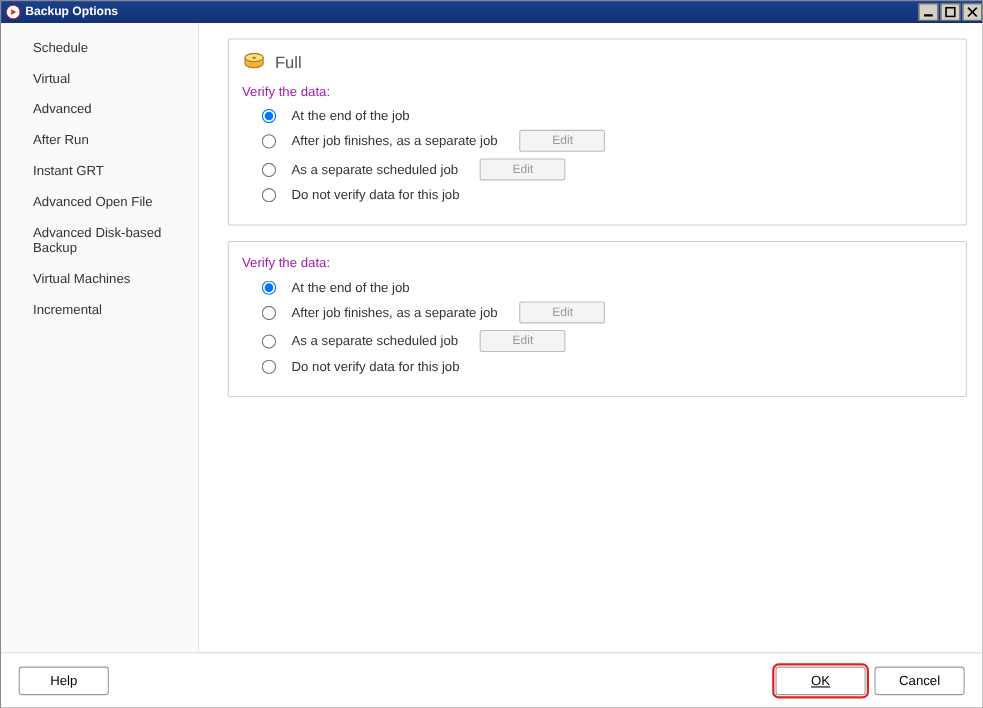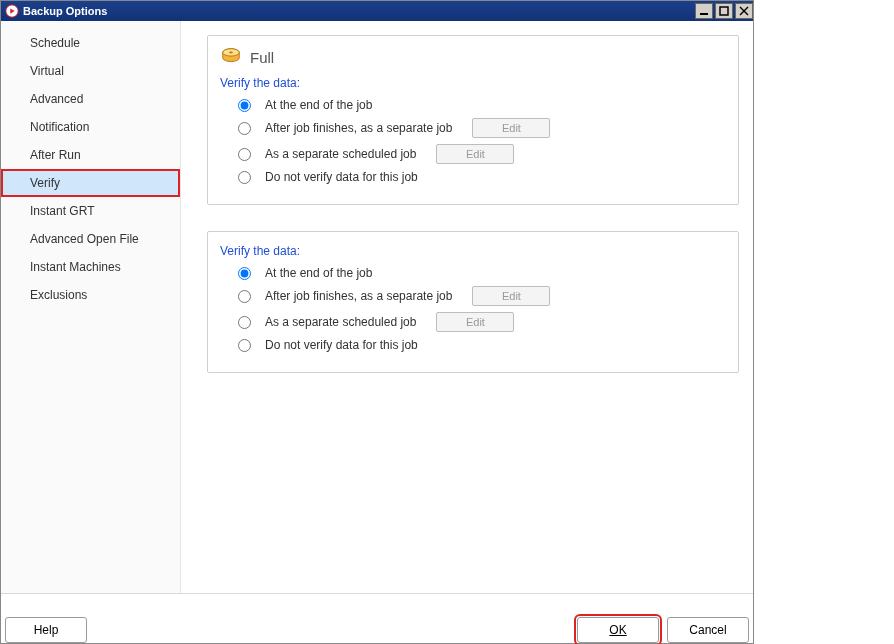--- a/index.html
+++ b/index.html
@@ -1,18 +1,18 @@
 <!DOCTYPE html>
 <html><head>
 <meta charset="utf-8">
 <style>
   * { box-sizing: border-box; }
   html, body { margin: 0; padding: 0; font-family: Tahoma, Arial, sans-serif; font-size: 12px; color: #333; }
   .window {
-    width: 754px; height: 644px; border: 1px solid #888; background: #fff;
+    width: 894px; height: 644px; border: 1px solid #888; background: #fff;
     display: flex; flex-direction: column; position: relative;
   }
   .titlebar {
     height: 20px; background: linear-gradient(#1b3f8b,#123276);
     color: #fff; display: flex; align-items: center; padding-left: 4px;
     font-size: 11px; font-weight: bold;
   }
   .titlebar .app-icon {
     width: 14px; height: 14px; margin-right: 4px;
     display: inline-flex; align-items: center; justify-content: center;
@@ -39,40 +39,40 @@
     background: #cfe6fb; border: 1px solid #7fb6e8;
   }
   .sidebar-item.highlighted-outline {
     outline: 2px solid #d22; outline-offset: -2px;
   }
   .main {
     flex: 1; padding: 14px 14px 8px 14px; overflow: auto;
   }
   .panel {
     border: 1px solid #cfcfcf; border-radius: 2px; background: #fff;
-    margin-bottom: 26px; padding: 10px 12px 14px 12px;
+    margin-bottom: 14px; padding: 10px 12px 14px 12px;
   }
   .panel-header {
     display: flex; align-items: center; font-size: 15px; color: #555; margin-bottom: 8px;
   }
   .panel-header .icon-slot { width: 22px; height: 22px; margin-right: 8px; display:inline-flex; }
-  .panel .prompt { font-size: 12px; color: #1d4ed8; margin: 2px 0 8px 0; }
+  .panel .prompt { font-size: 12px; color: #a21caf; margin: 2px 0 8px 0; }
   .radio-row {
     display: flex; align-items: center; margin: 6px 0 6px 18px;
     font-size: 12px; color: #333; gap: 8px;
   }
   .radio-row input[type=radio] { margin: 0 6px 0 0; }
   .inline-btn {
     margin-left: 12px; width: 78px; height: 20px; font-size: 11px;
     background: #f4f4f4; border: 1px solid #bdbdbd; color: #999;
     border-radius: 2px; cursor: default;
   }
   .footer {
     height: 50px; border-top: 1px solid #d9d9d9; background: #fff;
-    display: flex; align-items: flex-end; padding: 0 4px; gap: 8px;
+    display: flex; align-items: center; padding: 0 16px; gap: 8px;
   }
   .footer .spacer { flex: 1; }
   .dlg-btn {
     min-width: 82px; height: 26px; font-size: 12px;
     background: #fff; border: 1px solid #9a9a9a; border-radius: 3px;
   }
   .dlg-btn.ok-highlight { outline: 2px solid #d22; outline-offset: 1px; text-decoration: underline; }
 </style>
 </head>
 <body>
@@ -107,27 +107,26 @@
       </div>
     </div>
   </div>
 
   <div class="body-area">
 
     <div class="sidebar">
       <div class="sidebar-item"><span>Schedule</span></div>
       <div class="sidebar-item"><span>Virtual</span></div>
       <div class="sidebar-item"><span>Advanced</span></div>
-      <div class="sidebar-item"><span>Notification</span></div>
       <div class="sidebar-item"><span>After Run</span></div>
-      <div class="sidebar-item selected highlighted-outline"><span>Verify</span></div>
       <div class="sidebar-item"><span>Instant GRT</span></div>
       <div class="sidebar-item"><span>Advanced Open File</span></div>
-      <div class="sidebar-item"><span>Instant Machines</span></div>
-      <div class="sidebar-item"><span>Exclusions</span></div>
+      <div class="sidebar-item"><span>Advanced Disk-based Backup</span></div>
+      <div class="sidebar-item"><span>Virtual Machines</span></div>
+      <div class="sidebar-item"><span>Incremental</span></div>
     </div>
 
     <div class="main">
 
       <div class="panel">
         <div class="panel-header">
           <span class="icon-slot">
             <svg viewBox="0 0 24 24" width="22" height="22">
               <ellipse cx="12" cy="7" rx="9" ry="4" fill="#f6b23c" stroke="#b47612"></ellipse>
               <path d="M3 7 v6 a9 4 0 0 0 18 0 v-6" fill="#f6b23c" stroke="#b47612"></path>

